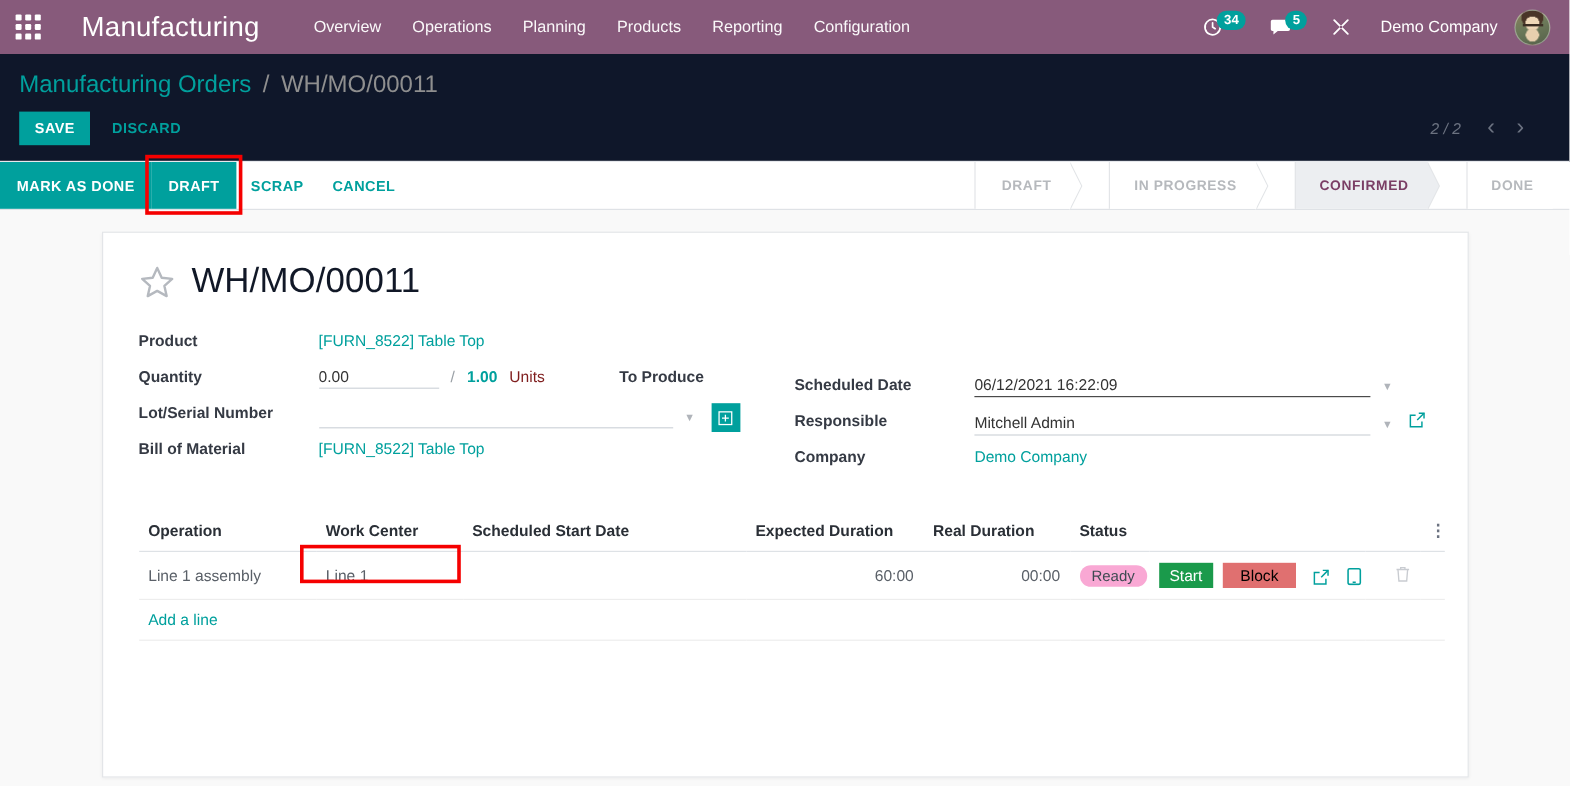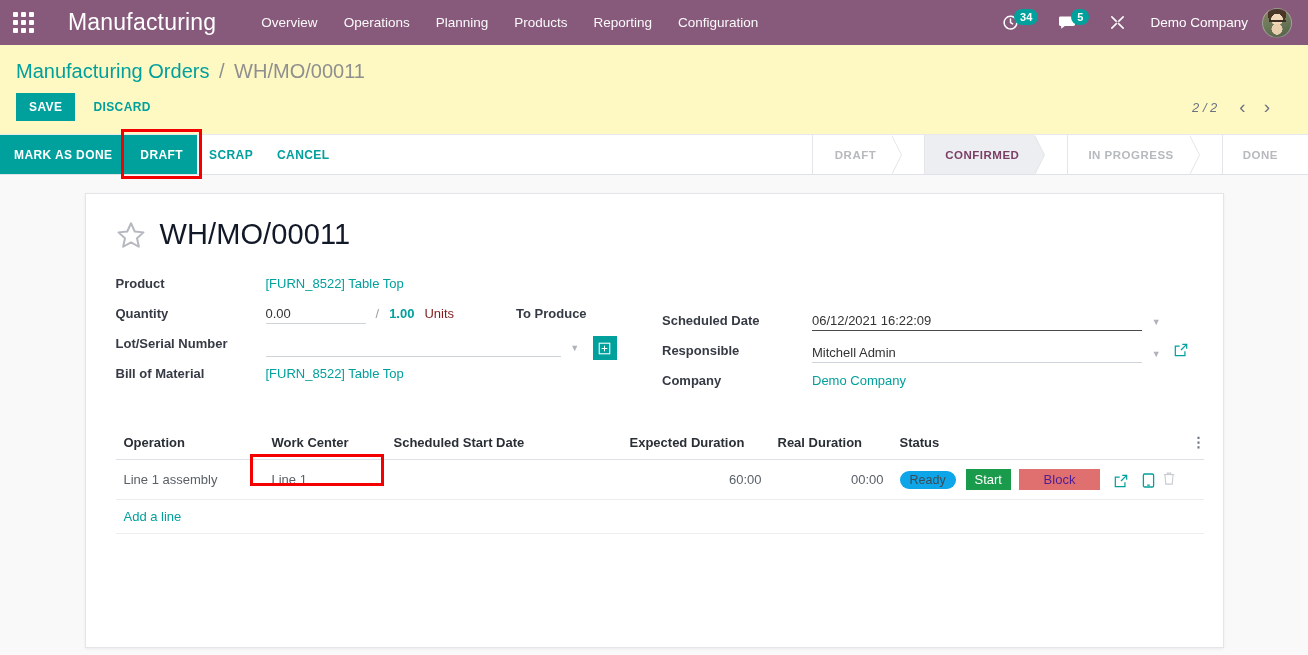--- a/index.html
+++ b/index.html
@@ -94,21 +94,21 @@
   }
   .avatar::after {
     content: "";
     position: absolute;
     left: 6px; top: 11px; width: 17px; height: 4px;
     border-top: 2px solid #3b2e24;
   }
 
   
   .control-panel {
-    background: #fef9c3;
+    background: #0f172a;
     border-bottom: 1px solid #e7e9ed;
     padding: 0 16px;
   }
   .breadcrumb {
     padding-top: 14px;
     font-size: 20px;
     line-height: 24px;
     white-space: nowrap;
   }
   .breadcrumb .crumb-link { color: #00a09d; cursor: pointer; }
@@ -402,41 +402,41 @@
   .col-status { width: 66px; }
   .col-actions { width: 180px; }
   .col-trash { width: 46px; }
   .col-opt { width: 20px; }
 
   .wc-cell { position: relative; }
   .hl-wc { left: -14px; top: -6px; width: 134px; height: 32px; }
 
   .badge-ready {
     display: inline-block;
-    background: #0ea5e9;
+    background: #f9a8d4;
     color: #3e4a52;
     font-size: 12.5px;
     border-radius: 11px;
     padding: 2px 10px;
   }
   .btn-start {
     background: #1a9a4b;
     color: #fff;
     border: none;
     font-size: 13px;
     padding: 3px 9px;
     cursor: pointer;
     font-family: inherit;
   }
   .btn-block {
     background: #e07070;
-    color: #4c1d95;
+    color: #000000;
     border: none;
     font-size: 13px;
-    padding: 3px 25px;
+    padding: 3px 15px;
     margin-left: 4px;
     cursor: pointer;
     font-family: inherit;
   }
   .icon-teal { color: #00a09d; cursor: pointer; display: inline-flex; vertical-align: middle; margin-left: 10px; }
   .icon-trash { color: #c9ccd1; cursor: pointer; display: inline-flex; }
   .opt-dots {
     color: #6b7280;
     font-size: 14px;
     cursor: pointer;
@@ -527,22 +527,22 @@
     <button class="btn-primary">MARK AS DONE</button>
     <span class="plan-wrap">
       <button class="btn-primary">DRAFT</button>
       <span class="hl-box hl-plan"></span>
     </span>
     <button class="btn-link-act">SCRAP</button>
     <button class="btn-link-act">CANCEL</button>
   </div>
   <div class="statusbar">
     <div class="arrow">DRAFT</div>
+    <div class="arrow">IN PROGRESS</div>
     <div class="arrow active">CONFIRMED</div>
-    <div class="arrow">IN PROGRESS</div>
     <div class="arrow">DONE</div>
   </div>
 </div>
 
 <div class="page-body">
   <div class="sheet">
 
     <div class="title-row">
       <span class="star-icon">
         <svg width="30" height="30" viewBox="0 0 24 24" fill="none" stroke="#b5b9bf" stroke-width="1.6" stroke-linejoin="round">

